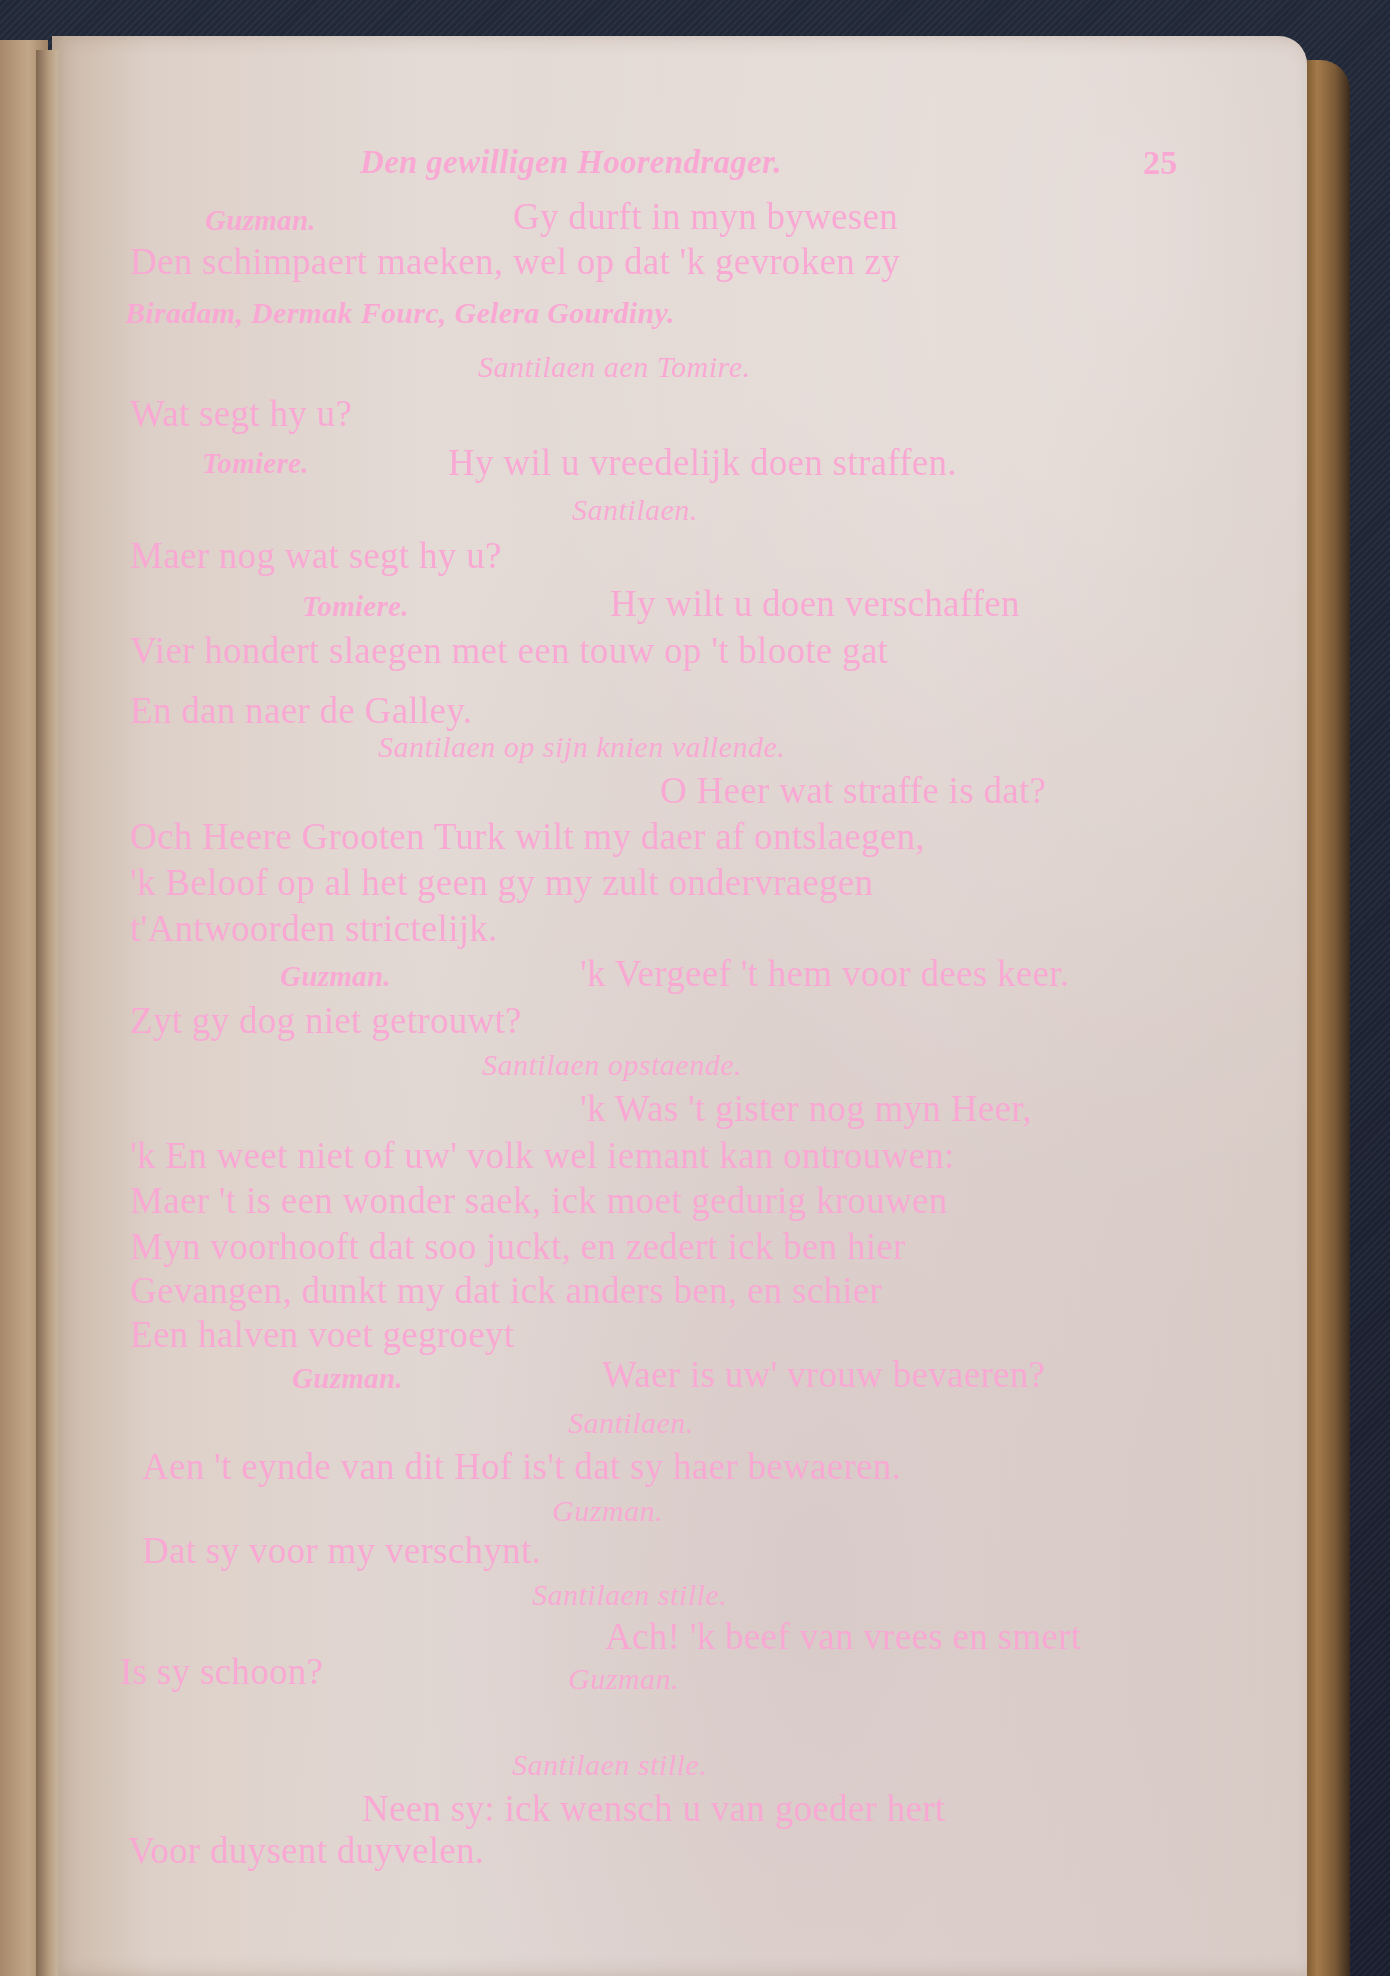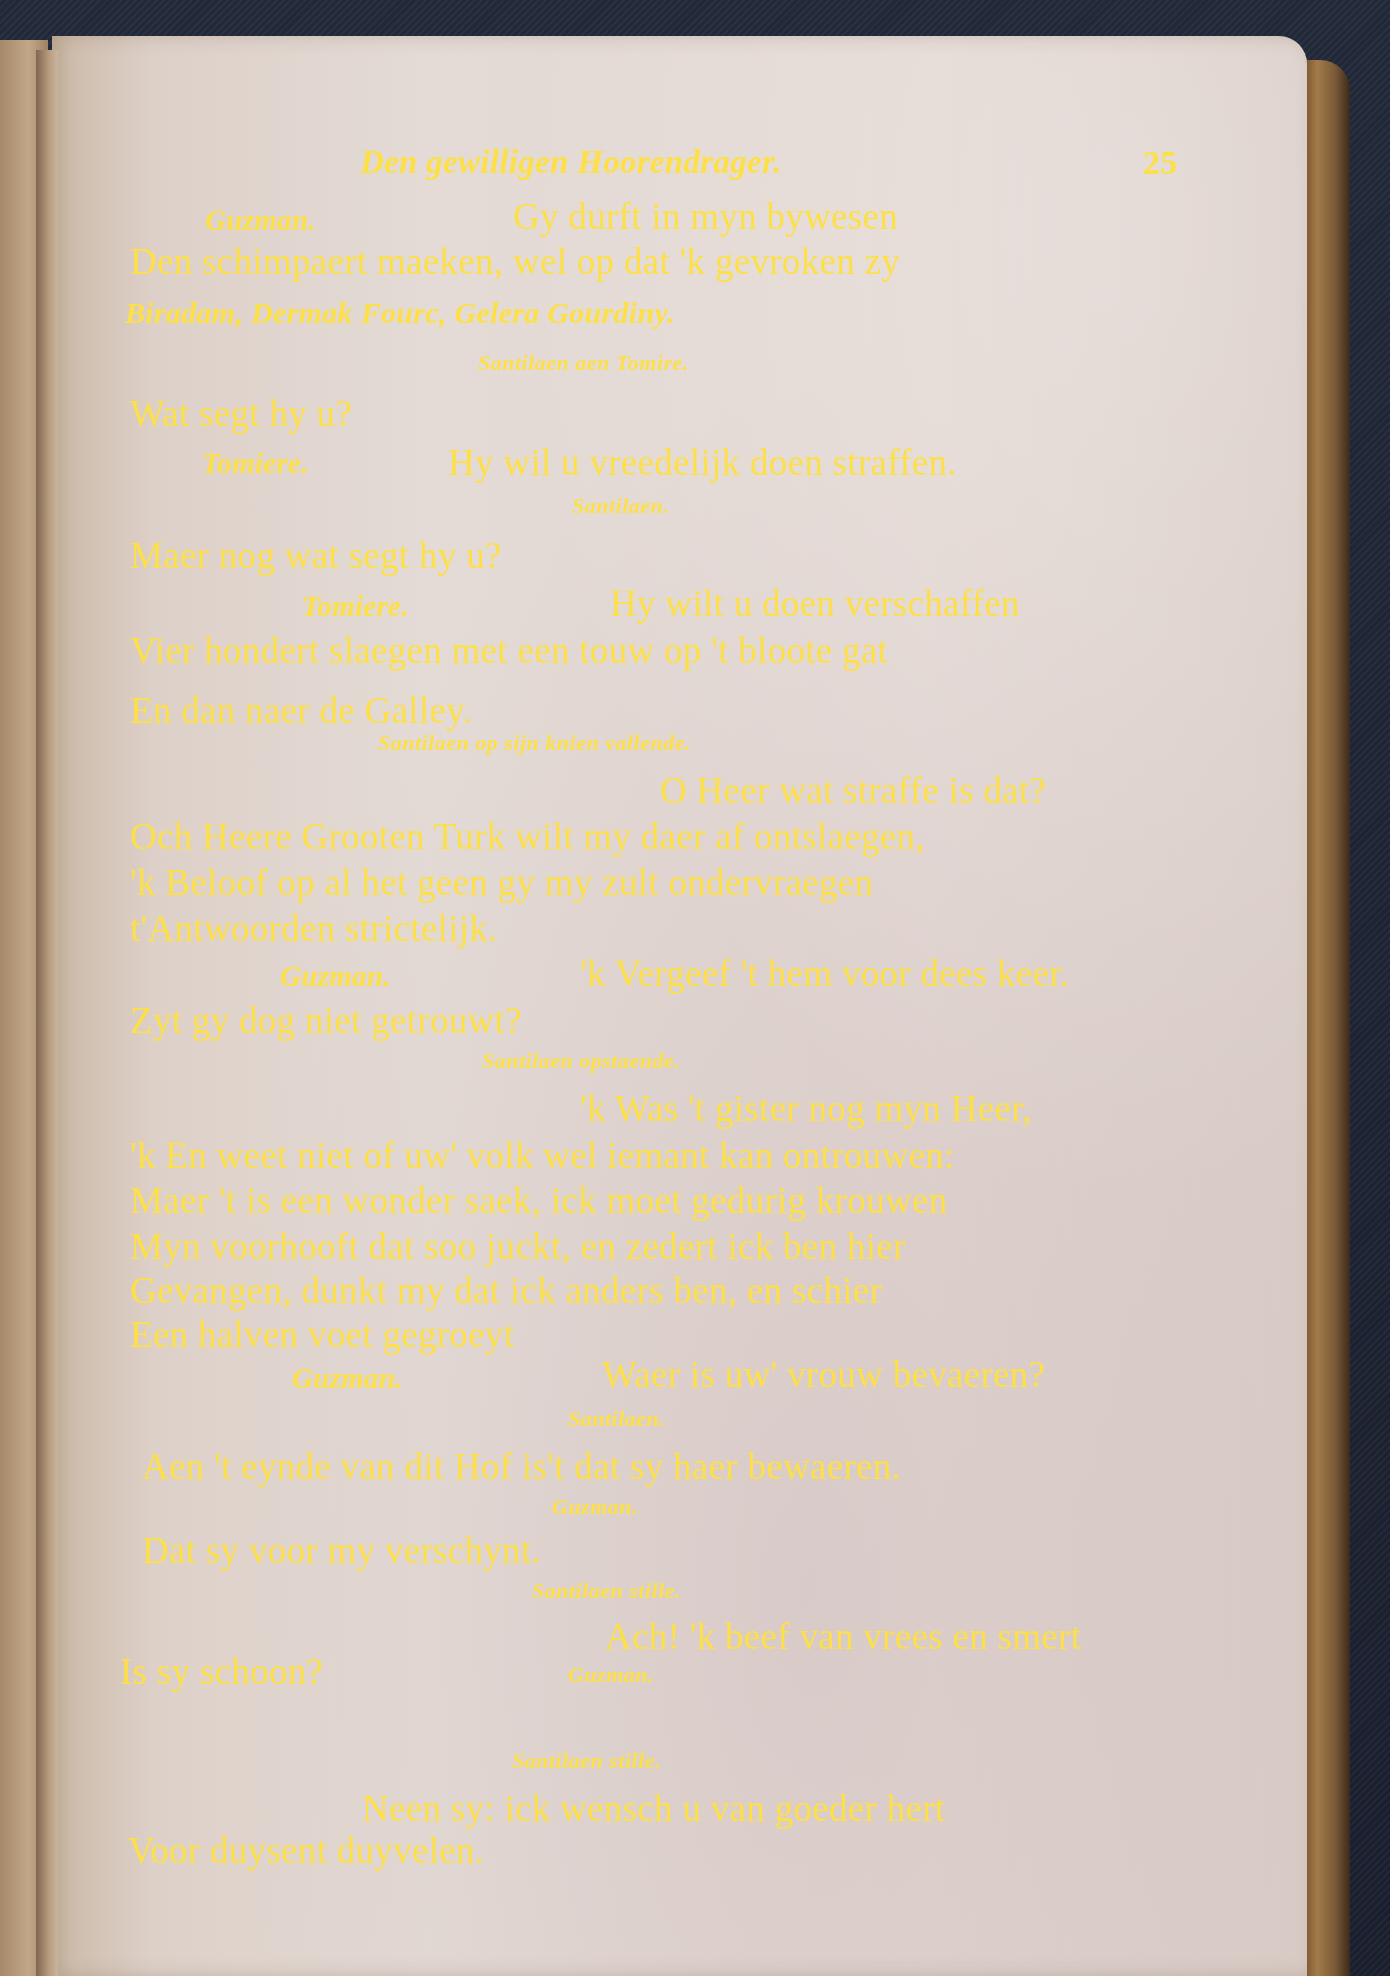--- a/index.html
+++ b/index.html
@@ -30,24 +30,24 @@
   .page {
     position: absolute; left: 52px; top: 36px; width: 1255px; height: 1940px;
     border-top-right-radius: 28px;
     background:
       radial-gradient(ellipse at 85% 10%, rgba(255,255,255,0.25), rgba(255,255,255,0) 40%),
       radial-gradient(ellipse at 60% 80%, rgba(170,140,150,0.18), rgba(0,0,0,0) 55%),
       linear-gradient(90deg, #cbb9a8 0%, #ddd0c8 8%, #e4dbd6 30%, #e2d7d2 70%, #d9ccc6 100%);
     box-shadow: inset 8px 0 18px rgba(120,90,60,0.25);
   }
   .line {
-    position: absolute; white-space: nowrap; color: #fde047;
+    position: absolute; white-space: nowrap; color: #f9a8d4;
     font-size: 37px; line-height: 1; letter-spacing: 0.3px;
   }
-  .it { font-style: italic; font-weight: bold; font-size: 22px; letter-spacing: 0.5px; }
+  .it { font-style: italic; font-weight: normal; font-size: 30px; letter-spacing: 0.5px; }
   .hdr { font-style: italic; font-weight: bold; font-size: 33px; }
   .pg { font-weight: bold; font-size: 34px; }
   .bold-it-sm { font-style: italic; font-weight: bold; font-size: 30px; }
   .speaker-inline { font-style: italic; font-weight: bold; font-size: 29px; }
 </style>
 </head>
 <body>
 
 <div class="fabric"></div>
 <div class="left-page"></div>

